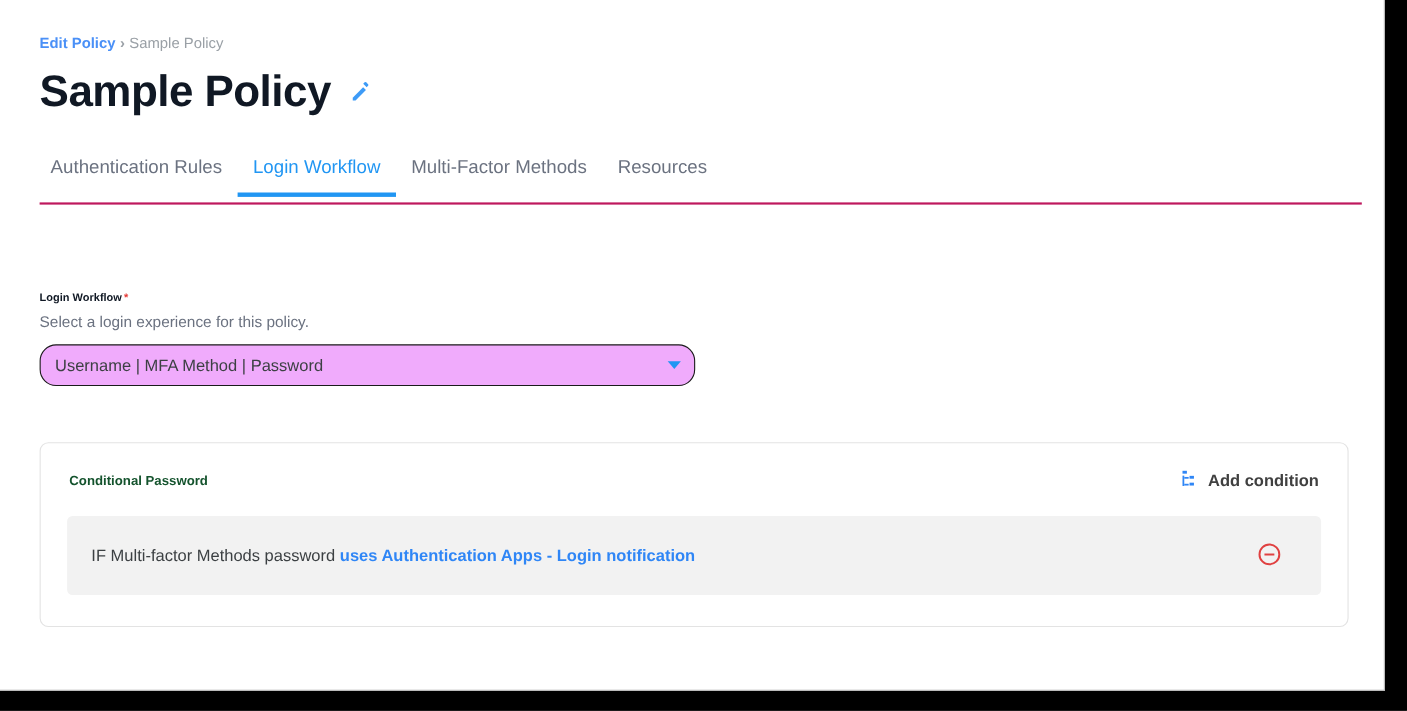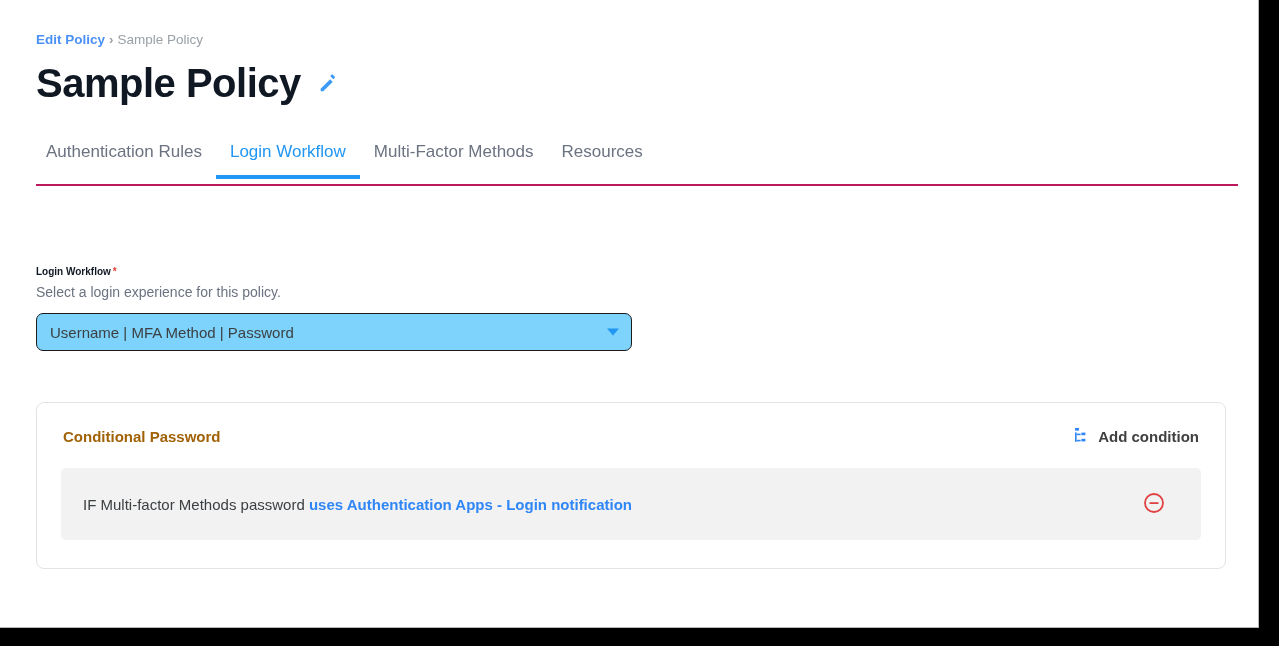--- a/index.html
+++ b/index.html
@@ -144,22 +144,22 @@
     color: #6b7280;
     line-height: 17px;
     margin-top: 3px;
   }
   .select-box {
     position: relative;
     margin-top: 12px;
     width: 596px;
     height: 38px;
     border: 1px solid #1b1b1b;
-    border-radius: 7px;
-    background: #7dd3fc;
+    border-radius: 15px;
+    background: #f0abfc;
     display: flex;
     align-items: center;
     padding: 0 34px 0 13px;
     cursor: pointer;
   }
   .select-value {
     font-size: 15px;
     color: #3c4043;
     white-space: nowrap;
     overflow: hidden;
@@ -221,23 +221,23 @@
     background: #ffffff;
     padding: 24px 24px 28px 24px;
   }
   .card-head {
     display: flex;
     align-items: center;
     justify-content: space-between;
     padding: 0 2px 0 2px;
   }
   .card-title {
-    font-size: 15px;
-    font-weight: bold;
-    color: #a16207;
+    font-size: 12px;
+    font-weight: bold;
+    color: #14532d;
   }
   .add-condition {
     display: flex;
     align-items: center;
     gap: 8px;
     color: #404040;
     font-size: 15px;
     font-weight: bold;
     cursor: pointer;
     background: none;

